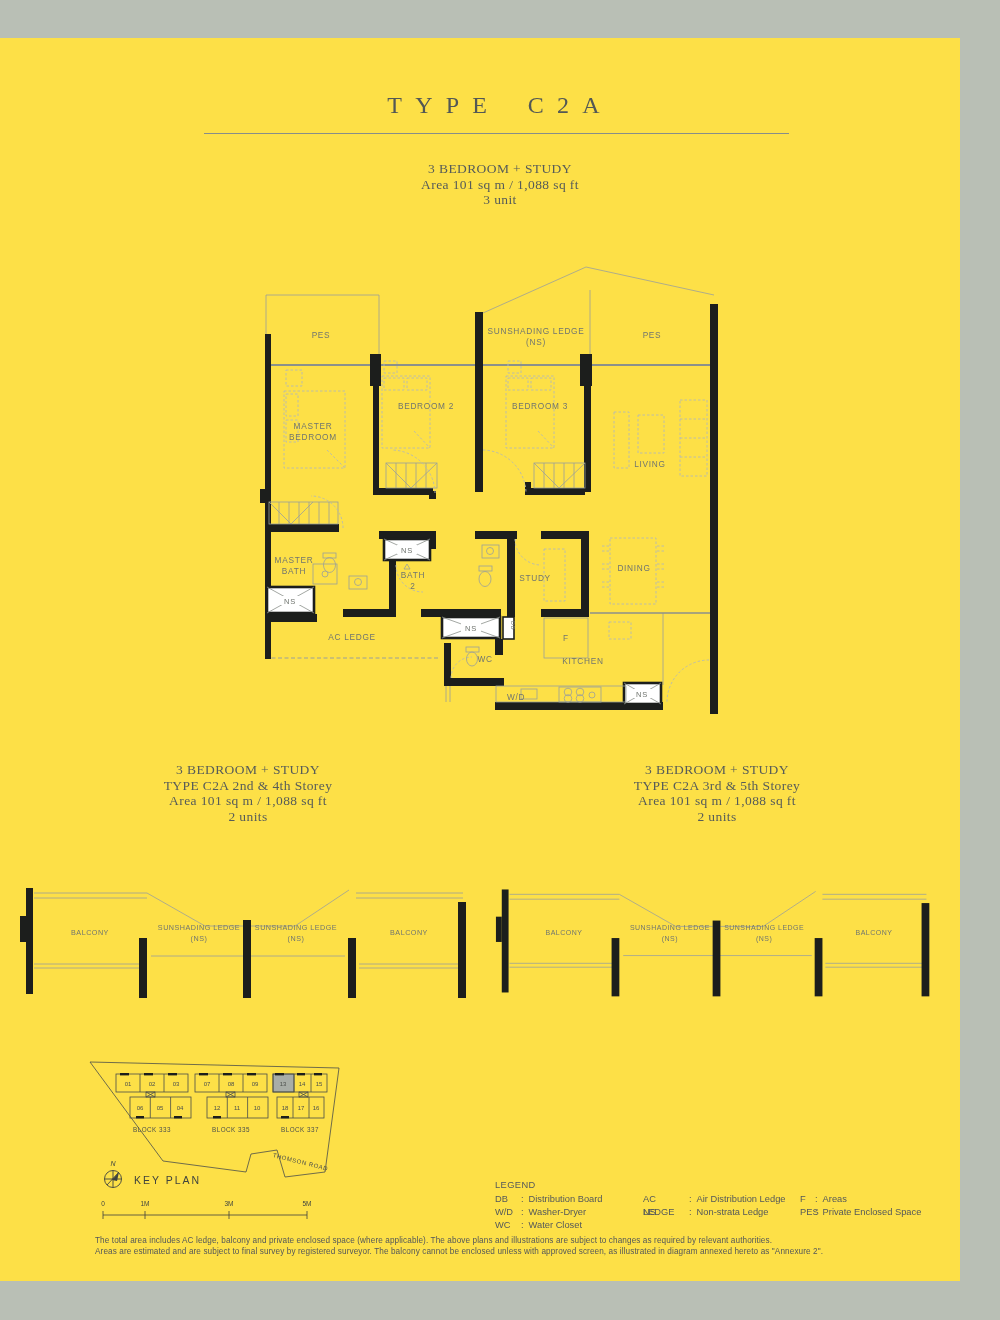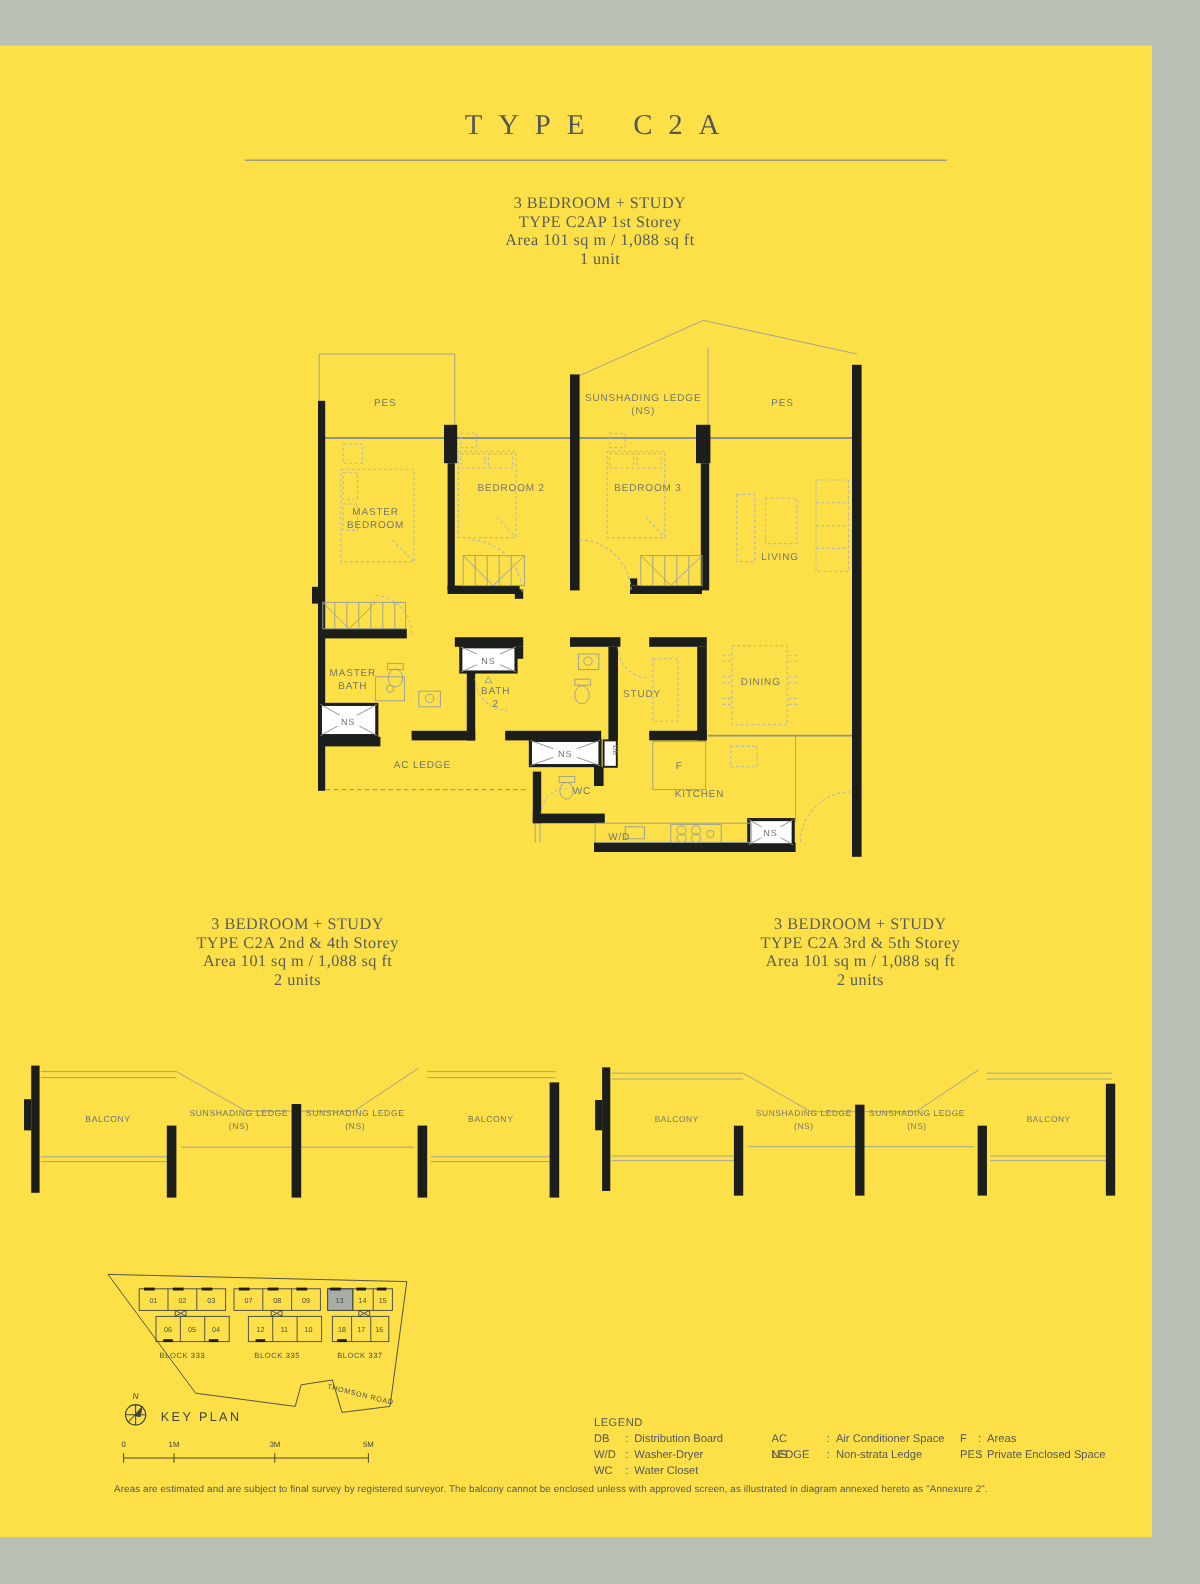--- a/index.html
+++ b/index.html
@@ -43,23 +43,22 @@
 <div class="page">
   <div class="band band-top"></div>
   <div class="band band-right"></div>
   <div class="band band-bottom"></div>
 
   <div class="sr page-title">TYPE C2A</div>
   <div class="title-rule"></div>
 
   <div class="sr hdr hdr1">
     <div>3 BEDROOM + STUDY</div>
-    <div>TYPE C2AP 1st Storey</div>
     <div>Area 101 sq m / 1,088 sq ft</div>
-    <div>1 unit</div>
+    <div>3 unit</div>
   </div>
 
   <svg class="plan-svg" width="490" height="475" viewBox="0 0 490 475">
 
     <g stroke="#9aa09a" stroke-width="0.8" fill="none">
       <path d="M13,33 V72 M13,33 H126 M126,33 V103 M337,28 V103 M230,51 L333,5 L461,33"></path>
       <path d="M193,424 V440 M197,424 V440"></path>
       <line x1="410" y1="351" x2="410" y2="423"></line>
     </g>
     <line x1="13" y1="103" x2="458" y2="103" stroke="#8b918b" stroke-width="1.8"></line>
@@ -391,21 +390,21 @@
       <div class="lg-row">
         <span class="abbr">WC</span>
         <span class="sep">:</span>
         <span>Water Closet</span>
       </div>
     </div>
     <div class="lg-col lg-c2">
       <div class="lg-row">
         <span class="abbr">AC LEDGE</span>
         <span class="sep">:</span>
-        <span>Air Conditioner Space</span>
+        <span>Air Distribution Ledge</span>
       </div>
       <div class="lg-row">
         <span class="abbr">NS</span>
         <span class="sep">:</span>
         <span>Non-strata Ledge</span>
       </div>
     </div>
     <div class="lg-col lg-c3">
       <div class="lg-row">
         <span class="abbr">F</span>
@@ -414,15 +413,16 @@
       </div>
       <div class="lg-row">
         <span class="abbr">PES</span>
         <span class="sep">:</span>
         <span>Private Enclosed Space</span>
       </div>
     </div>
   </div>
 
   <div class="footer">
+    <div>The total area includes AC ledge, balcony and private enclosed space (where applicable). The above plans and illustrations are subject to changes as required by relevant authorities.</div>
     <div>Areas are estimated and are subject to final survey by registered surveyor. The balcony cannot be enclosed unless with approved screen, as illustrated in diagram annexed hereto as "Annexure 2".</div>
   </div>
 </div>
 
 </body></html>

